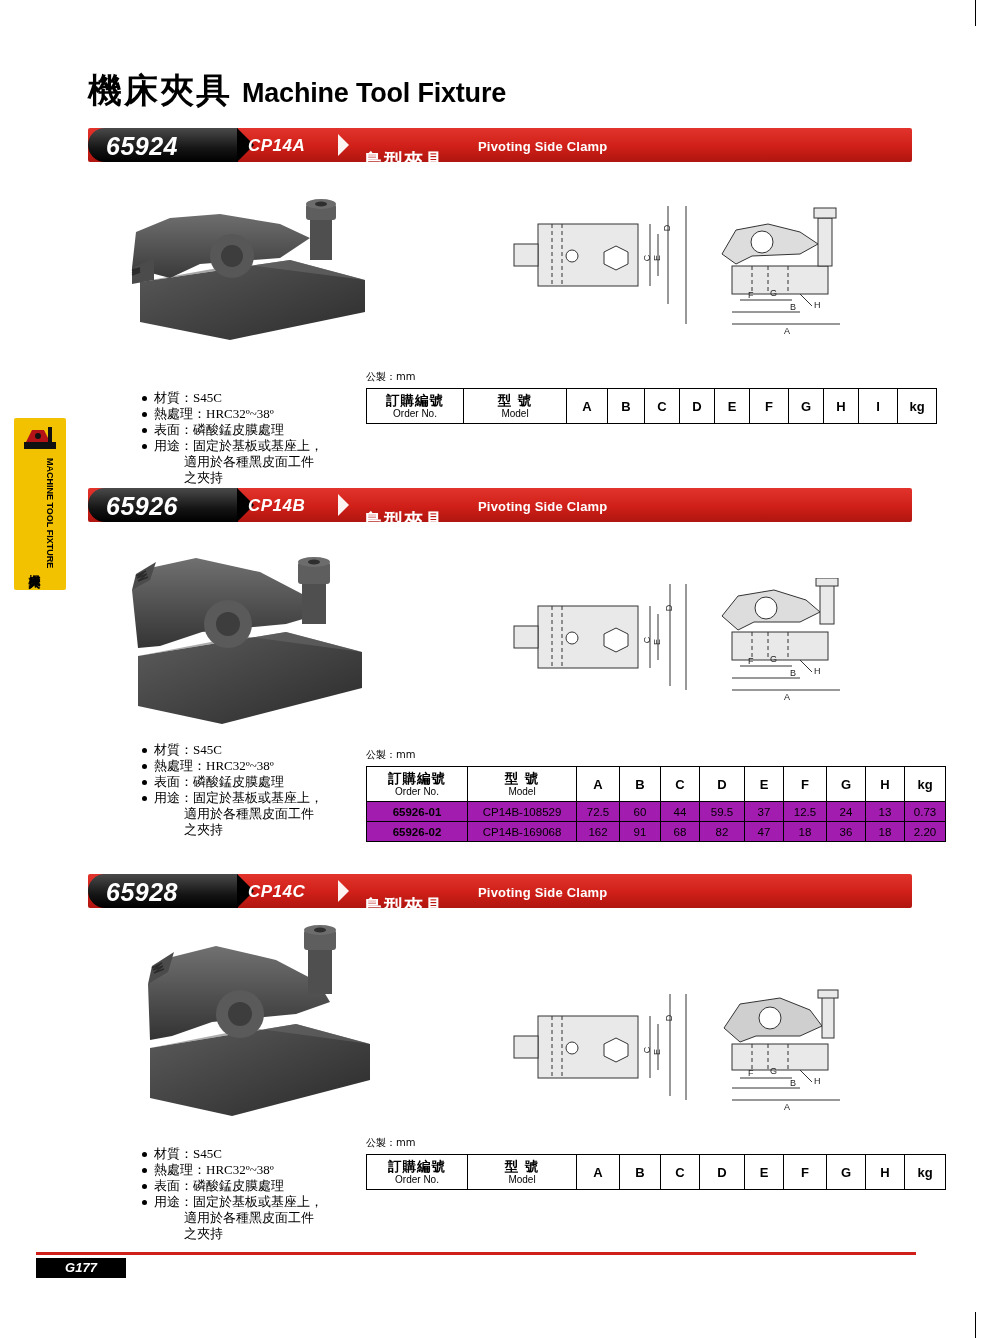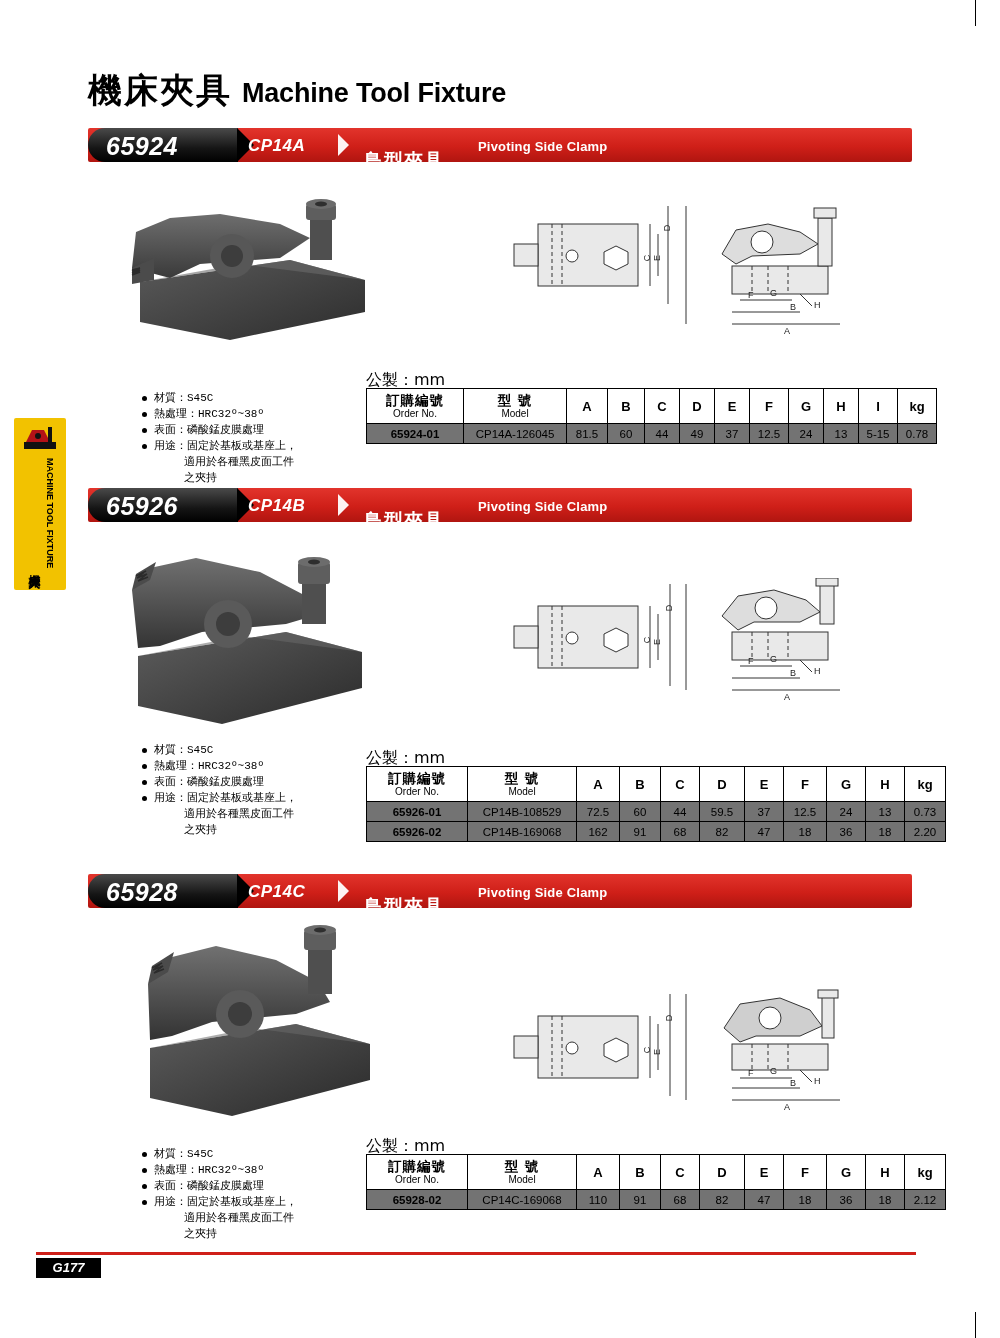--- a/index.html
+++ b/index.html
@@ -170,22 +170,22 @@
     top: 11px;
     font-size: 13px;
     font-weight: bold;
     color: #fff;
     letter-spacing: 0.2px;
   }
 
   
   .spec-list {
     position: absolute;
-    font-family: Liberation Mono, monospace;
-    font-size: 11px;
+    font-family: Liberation Serif, serif;
+    font-size: 13px;
     line-height: 16px;
     color: #000;
   }
   .spec-row {
     position: relative;
     padding-left: 12px;
     white-space: nowrap;
   }
   .spec-row.bullet:before {
     content: "";
@@ -193,28 +193,28 @@
     left: 0; top: 6px;
     width: 5px; height: 5px;
     border-radius: 50%;
     background: #000;
   }
 
   
   .unit-label {
     position: absolute;
     font-family: "DejaVu Sans", sans-serif;
-    font-size: 16px;
+    font-size: 10px;
     color: #000;
   }
   table.spec-table {
     position: absolute;
     border-collapse: collapse;
     font-size: 11px;
-    background: #737373;
+    background: #a21caf;
     padding-left: 24px;
   }
   table.spec-table th, table.spec-table td {
     border: 1px solid #000;
     text-align: center;
     padding: 0;
     font-weight: normal;
     color: #000;
   }
   table.spec-table thead th {
@@ -253,21 +253,21 @@
   
   .drawing {
     position: absolute;
   }
 
   
   .footer-tab {
     position: absolute;
     left: 36px;
     top: 1258px;
-    width: 65px;
+    width: 90px;
     height: 20px;
     background: #000;
   }
   .footer-tab .pg {
     color: #fff;
     font-size: 13px;
     font-weight: bold;
     font-style: italic;
     line-height: 20px;
     text-align: center;
@@ -416,34 +416,20 @@
         <th style="width:34px">D</th>
         <th style="width:34px">E</th>
         <th style="width:38px">F</th>
         <th style="width:34px">G</th>
         <th style="width:34px">H</th>
         <th style="width:38px">I</th>
         <th style="width:38px">kg</th>
       </tr>
     </thead>
     <tbody>
-      <tr>
-        <td class="ord">65924-01</td>
-        <td>CP14A-126045</td>
-        <td>81.5</td>
-        <td>60</td>
-        <td>44</td>
-        <td>49</td>
-        <td>37</td>
-        <td>12.5</td>
-        <td>24</td>
-        <td>13</td>
-        <td>5-15</td>
-        <td>0.78</td>
-      </tr>
     </tbody>
   </table>
 
   <div class="section-bar" style="top:488px;">
     <div class="bar-bg"></div>
     <div class="bar-black"></div>
     <div class="bar-code">65926</div>
     <div class="bar-model">CP14B</div>
     <div class="bar-sep" style="left:250px;"></div>
     <div class="bar-title-cn" style="left:276px;">鳥型夾具</div>
@@ -674,33 +660,20 @@
         <th style="width:38px">C</th>
         <th style="width:44px">D</th>
         <th style="width:38px">E</th>
         <th style="width:42px">F</th>
         <th style="width:38px">G</th>
         <th style="width:38px">H</th>
         <th style="width:40px">kg</th>
       </tr>
     </thead>
     <tbody>
-      <tr>
-        <td class="ord">65928-02</td>
-        <td>CP14C-169068</td>
-        <td>110</td>
-        <td>91</td>
-        <td>68</td>
-        <td>82</td>
-        <td>47</td>
-        <td>18</td>
-        <td>36</td>
-        <td>18</td>
-        <td>2.12</td>
-      </tr>
     </tbody>
   </table>
 
   <div class="footer-rule"></div>
   <div class="footer-tab">
     <span class="pg">G177</span>
   </div>
 
 </div>
 

